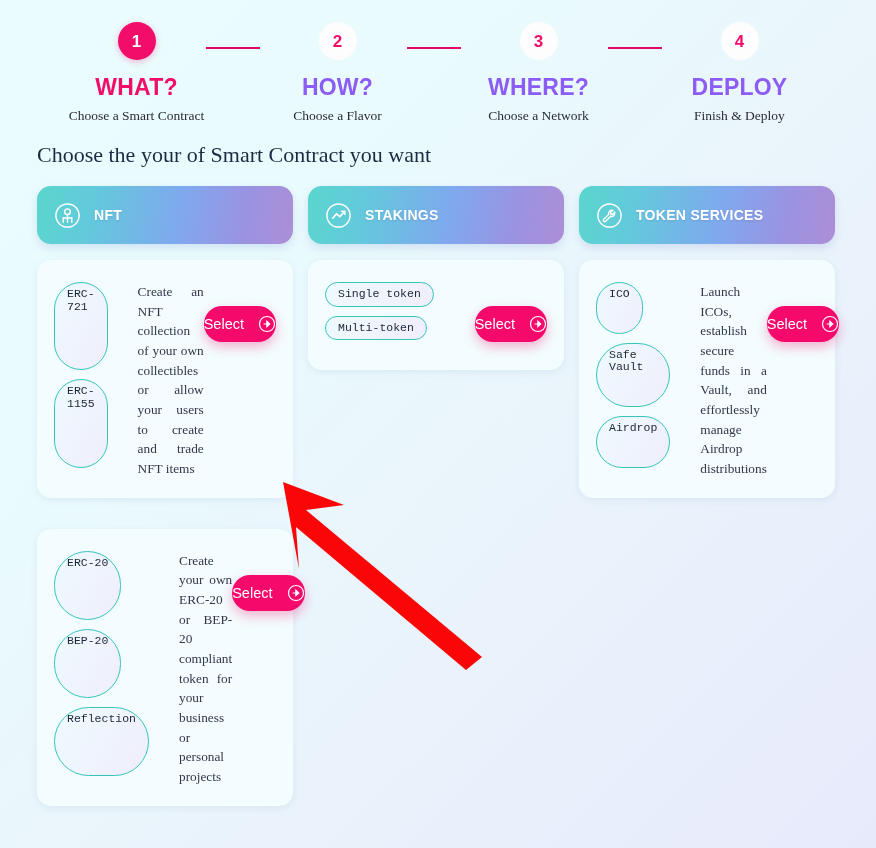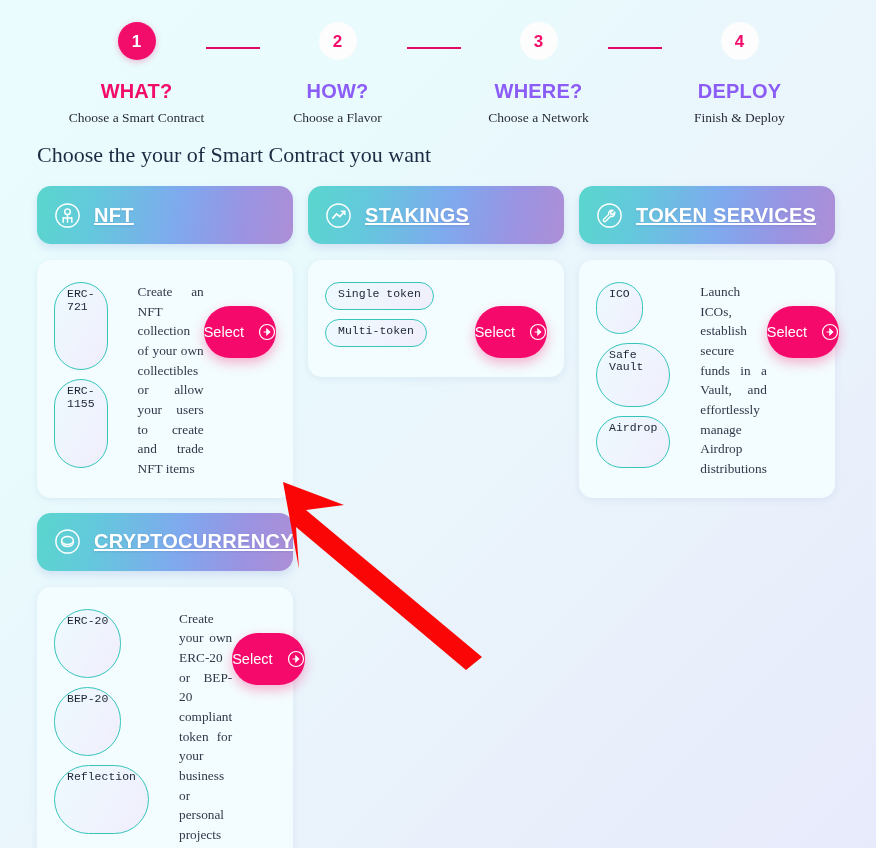--- a/index.html
+++ b/index.html
@@ -51,23 +51,23 @@
     color: #ffffff;
     box-shadow: 0 2px 6px rgba(242,13,107,0.28);
   }
   .step.inactive .step-circle {
     background: #fdfdfd;
     color: #f20d6b;
   }
   .step-title {
     font-family: "Liberation Sans", sans-serif;
     font-weight: bold;
-    font-size: 20px;
+    font-size: 23px;
     letter-spacing: 0.2px;
-    margin-top: 20px;
+    margin-top: 14px;
   }
   .step.active .step-title { color: #f20d6b; }
   .step.inactive .step-title { color: #8b5cf6; }
   .step-sub {
     font-family: "Liberation Serif", serif;
     font-size: 13.5px;
     color: #2b2b3a;
     margin-top: 7px;
   }
   .connector {
@@ -111,25 +111,24 @@
   .type-header .hicon {
     width: 27px;
     height: 27px;
     flex: 0 0 27px;
     margin-right: 13px;
   }
   .type-header .hicon svg { display: block; width: 27px; height: 27px; }
   .type-label {
     font-family: "Liberation Sans", sans-serif;
     font-weight: bold;
-    font-size: 20px;
+    font-size: 14px;
     color: #ffffff;
     letter-spacing: 0.3px;
     text-shadow: 0 1px 2px rgba(60,70,130,0.18);
-    text-decoration: underline;
   }
 
   .type-card {
     margin-top: 16px;
     background: #f3fcfe;
     border-radius: 14px;
     padding: 22px 17px 19px 17px;
     box-shadow: 0 2px 7px rgba(150,180,210,0.20);
     display: flex;
     flex-direction: row;
@@ -153,21 +152,21 @@
   .desc {
     font-family: "Liberation Serif", serif;
     font-size: 13.3px;
     line-height: 1.48;
     color: #30384a;
     text-align: justify;
     margin-left: 30px;
   }
   .select-btn {
     margin-top: 24px;
-    height: 52px;
+    height: 36px;
     border: none;
     border-radius: 999px;
     background: #f50a6b;
     color: #ffffff;
     font-family: "Liberation Sans", sans-serif;
     font-size: 14.5px;
     display: flex;
     align-items: center;
     justify-content: center;
     gap: 14px;
@@ -306,30 +305,20 @@
           <svg viewBox="0 0 24 24" fill="none" stroke="#ffffff" stroke-width="1.6">
             <circle cx="12" cy="12" r="10"></circle>
             <path d="M7.5 12 H15 M11.8 8.4 L15.6 12 L11.8 15.6 Z" fill="#ffffff"></path>
           </svg>
         </span>
       </button>
     </div>
   </div>
 
   <div class="col">
-    <div class="type-header">
-      <span class="hicon">
-        <svg viewBox="0 0 24 24" fill="none" stroke="#ffffff" stroke-width="1.3">
-          <circle cx="12" cy="12" r="10.3"></circle>
-          <ellipse cx="12" cy="11.1" rx="5.2" ry="3.5"></ellipse>
-          <path d="M6.8 11.6 v1.3 a5.2 3.5 0 0 0 10.4 0 v-1.3"></path>
-        </svg>
-      </span>
-      <span class="type-label">CRYPTOCURRENCY</span>
-    </div>
     <div class="type-card">
       <div class="tags">
         <span class="tag">ERC-20</span>
         <span class="tag">BEP-20</span>
         <span class="tag">Reflection</span>
       </div>
       <div class="desc">Create your own ERC-20 or BEP-20 compliant token for your business or personal projects</div>
       <button class="select-btn">
         <span>Select</span>
         <span class="arrow-circ">

